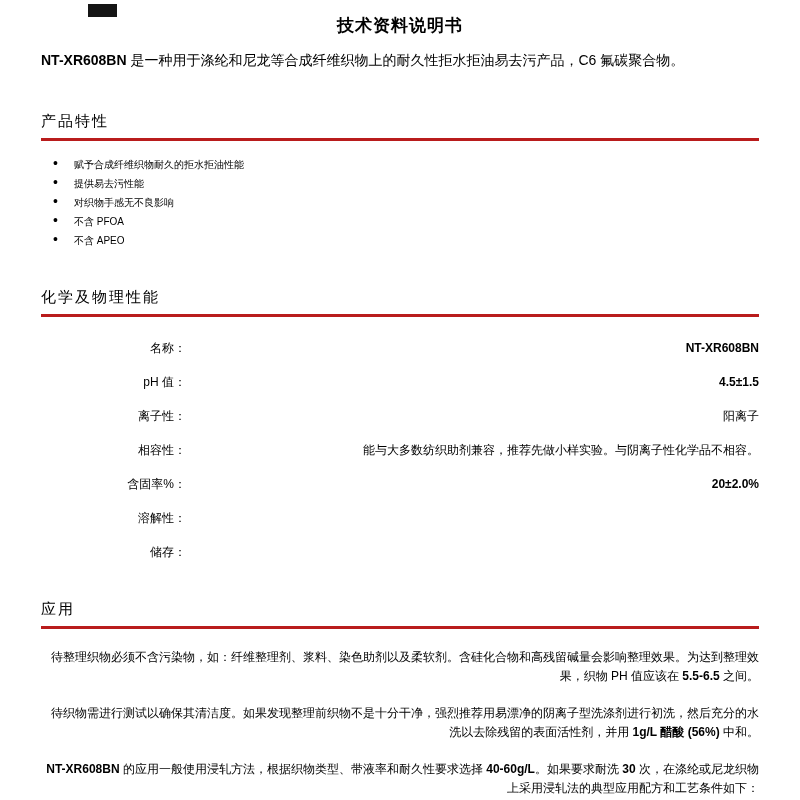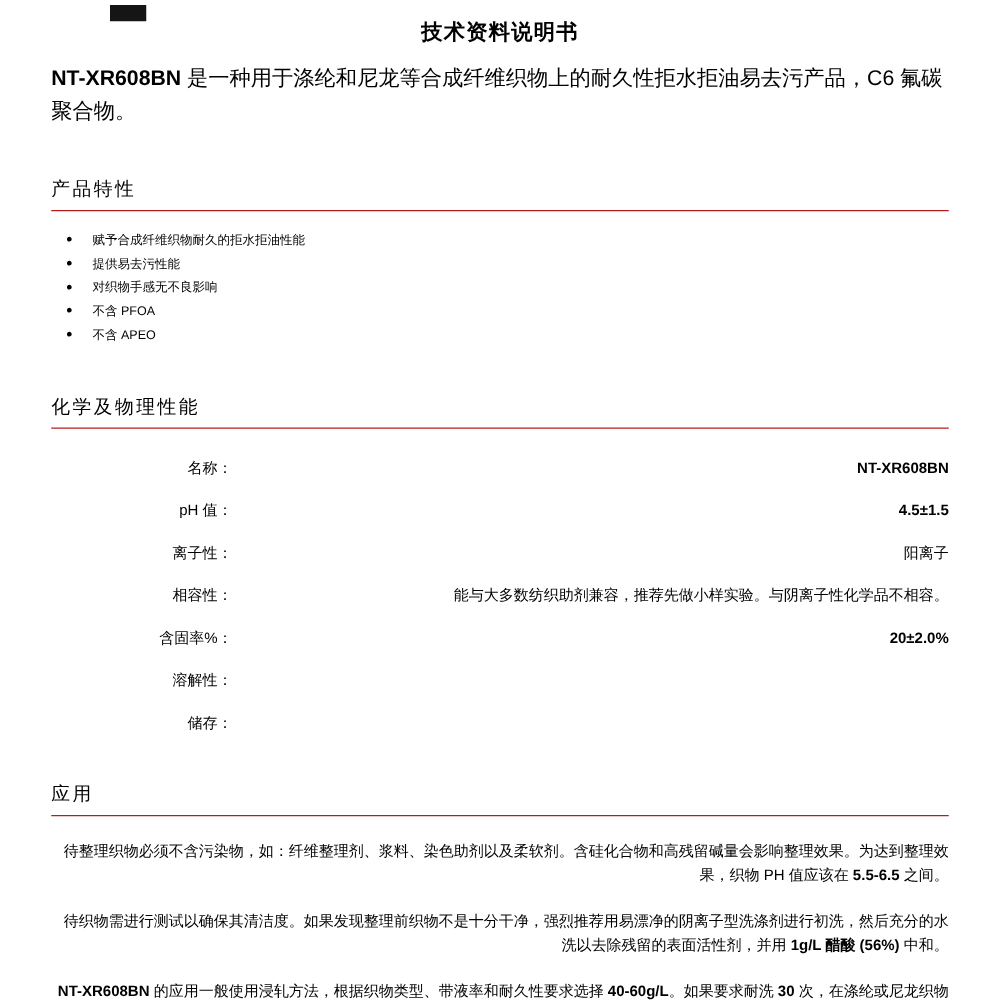--- a/index.html
+++ b/index.html
@@ -1,21 +1,21 @@
 <!DOCTYPE html>
 <html><head>
 <meta charset="utf-8">
 <style>
   html,body{margin:0;padding:0;background:#ffffff;}
   body{width:800px;height:800px;color:#000;font-family:"Liberation Sans","DejaVu Sans",sans-serif;}
   .page{position:relative;width:800px;height:800px;box-sizing:border-box;padding:0 41px;overflow:hidden;}
   .logo{position:absolute;left:88px;top:4px;width:29px;height:13px;background:#151515;}
   .doc-title{text-align:center;font-size:17px;font-weight:bold;letter-spacing:1px;padding-top:14px;margin:0 0 13px 0;}
-  .intro{font-size:17px;line-height:1.5;margin:0;}
-  .section-heading{font-size:15px;font-weight:normal;letter-spacing:2px;margin:41px 0 0 0;padding-bottom:7px;border-bottom:1px solid #b91c1c;}
+  .intro{font-size:14px;line-height:1.5;margin:0;}
+  .section-heading{font-size:15px;font-weight:normal;letter-spacing:2px;margin:41px 0 0 0;padding-bottom:7px;border-bottom:3px solid #b91c1c;}
   .bullets{list-style:none;margin:17px 0 0 0;padding:0;font-size:10px;}
   .bullets li{position:relative;padding-left:33px;line-height:13px;margin-bottom:6px;}
   .bullets li::before{content:"\2022";position:absolute;left:12px;top:-1px;font-size:14px;}
   .props{margin-top:24px;font-size:12px;}
   .prop-row{display:flex;margin-bottom:20px;line-height:14px;text-align:right;}
   .prop-label{flex:0 0 145px;}
   .prop-value{flex:1;}
   .app-para{font-size:12px;line-height:1.55;margin:19px 0 0 0;text-align:right;}
   b{font-weight:bold;}
 </style>

